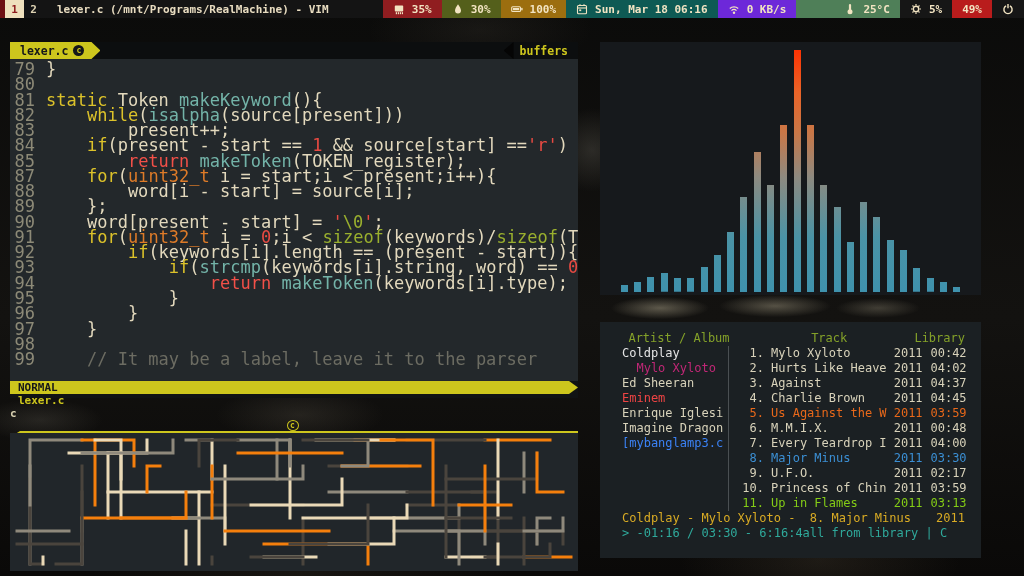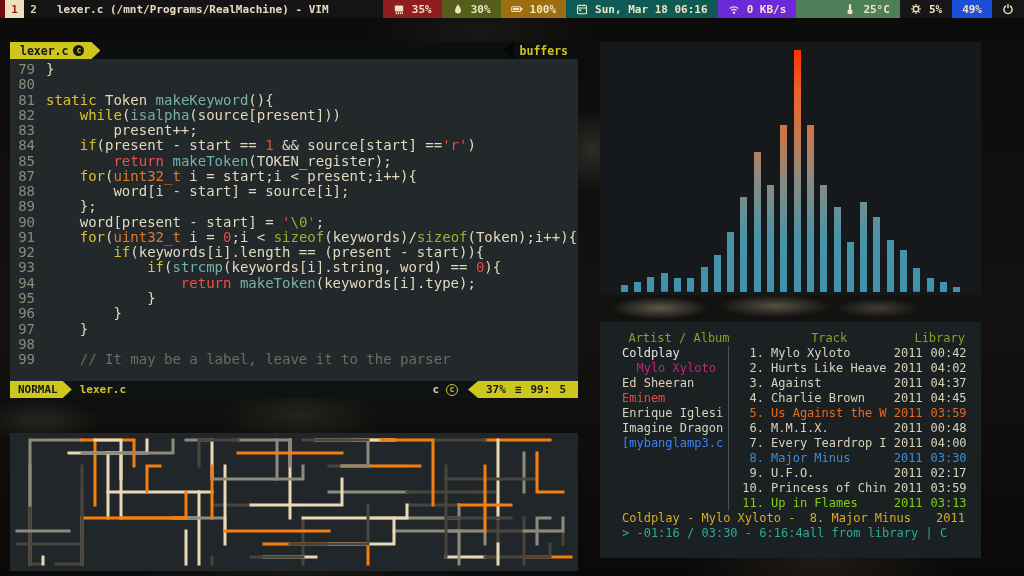--- a/index.html
+++ b/index.html
@@ -38,30 +38,30 @@
     background:#23282b; display:flex; flex-direction:column; }
   .tabbar{ height:17px; background:#0c0e0f; display:flex; align-items:stretch; font-size:11.5px; font-weight:bold; }
   .tab{ background:#cdc61d; color:#15171a; display:flex; align-items:center; gap:5px;
     padding:0 16px 0 10px; clip-path:polygon(0 0, calc(100% - 9px) 0, 100% 50%, calc(100% - 9px) 100%, 0 100%); }
   .tab-circ{ width:11px; height:11px; border-radius:50%; background:#15171a; color:#cdc61d;
     font-size:8px; display:flex; align-items:center; justify-content:center; }
   .tab-spacer{ flex:1; }
   .buf-arrow{ width:10px; background:#050505; clip-path:polygon(100% 0, 0 50%, 100% 100%); }
   .buffers{ color:#cdc61d; display:flex; align-items:center; padding:0 10px 0 6px; }
 
-  .code{ flex:1; font-size:14px; padding-top:3px; overflow:hidden; }
+  .code{ flex:1; font-size:17px; padding-top:3px; overflow:hidden; }
   .cline{ height:15.28px; display:flex; white-space:pre; line-height:15.28px; }
   .ln{ width:36px; text-align:right; padding-right:11px; color:#8d8a77; flex:none; }
   .tok-p{ color:#e3d9bd; } .tok-k{ color:#dcc22a; } .tok-t{ color:#de7b28; }
   .tok-f{ color:#73b3a8; } .tok-r{ color:#f25048; } .tok-n{ color:#e84a42; }
   .tok-s{ color:#e84a42; } .tok-e{ color:#9ab02e; } .tok-c{ color:#6c6c62; }
   .tok-g{ color:#9ab02e; }
 
   .statusbar{ height:17px; background:#101314; display:flex; align-items:stretch;
-    font-size:11px; font-weight:bold; }
+    font-size:11px; font-weight:bold;flex-direction:column; }
   .mode{ background:#cdc61d; color:#15171a; display:flex; align-items:center;
     padding:0 14px 0 8px; clip-path:polygon(0 0, calc(100% - 9px) 0, 100% 50%, calc(100% - 9px) 100%, 0 100%); }
   .sb-file{ color:#cdc61d; display:flex; align-items:center; margin-left:8px; }
   .sb-spacer{ flex:1; }
   .sb-ft{ color:#d8d0b0; display:flex; align-items:center; }
   .sb-circ{ width:12px; height:12px; border-radius:50%; border:1px solid #cdc61d; color:#cdc61d;
     font-size:8px; display:flex; align-items:center; justify-content:center; margin:0 10px 0 7px; align-self:center; }
   .sb-pos{ background:#cdc61d; color:#15171a; display:flex; align-items:center; gap:9px;
     padding:0 12px 0 18px; clip-path:polygon(0 50%, 10px 0, 100% 0, 100% 100%, 10px 100%); }
 
@@ -169,21 +169,21 @@
       </div>
       <div class="widget" style="background: rgb(22, 22, 22);">
         <span class="wicon">
           <svg viewBox="0 0 12 12" width="12" height="12">
             <circle cx="6" cy="6" r="2.7" fill="none" stroke="#f2e4c2" stroke-width="1.4"></circle>
             <path d="M9.4 6H11M6 9.4V11M2.6 6H1M6 2.6V1M8.4 8.4l1.1 1.1M3.6 8.4L2.5 9.5M8.4 3.6l1.1-1.1M3.6 3.6L2.5 2.5" stroke="#f2e4c2" stroke-width="1.2"></path>
           </svg>
         </span>
         <span class="wlabel">5%</span>
       </div>
-      <div class="widget" style="background: #1d4ed8; text-align: center;">
+      <div class="widget" style="background: #b91c1c; text-align: center;">
         <span class="wlabel">49%</span>
       </div>
       <div class="widget" style="background: rgb(22, 22, 22);">
         <span class="wicon">
           <svg viewBox="0 0 12 12" width="12" height="12">
             <path d="M4.1 2.9a4.1 4.1 0 1 0 3.8 0" fill="none" stroke="#f2e4c2" stroke-width="1.4"></path>
             <line x1="6" y1="1" x2="6" y2="5.2" stroke="#f2e4c2" stroke-width="1.4"></line>
           </svg>
         </span>
       </div>

